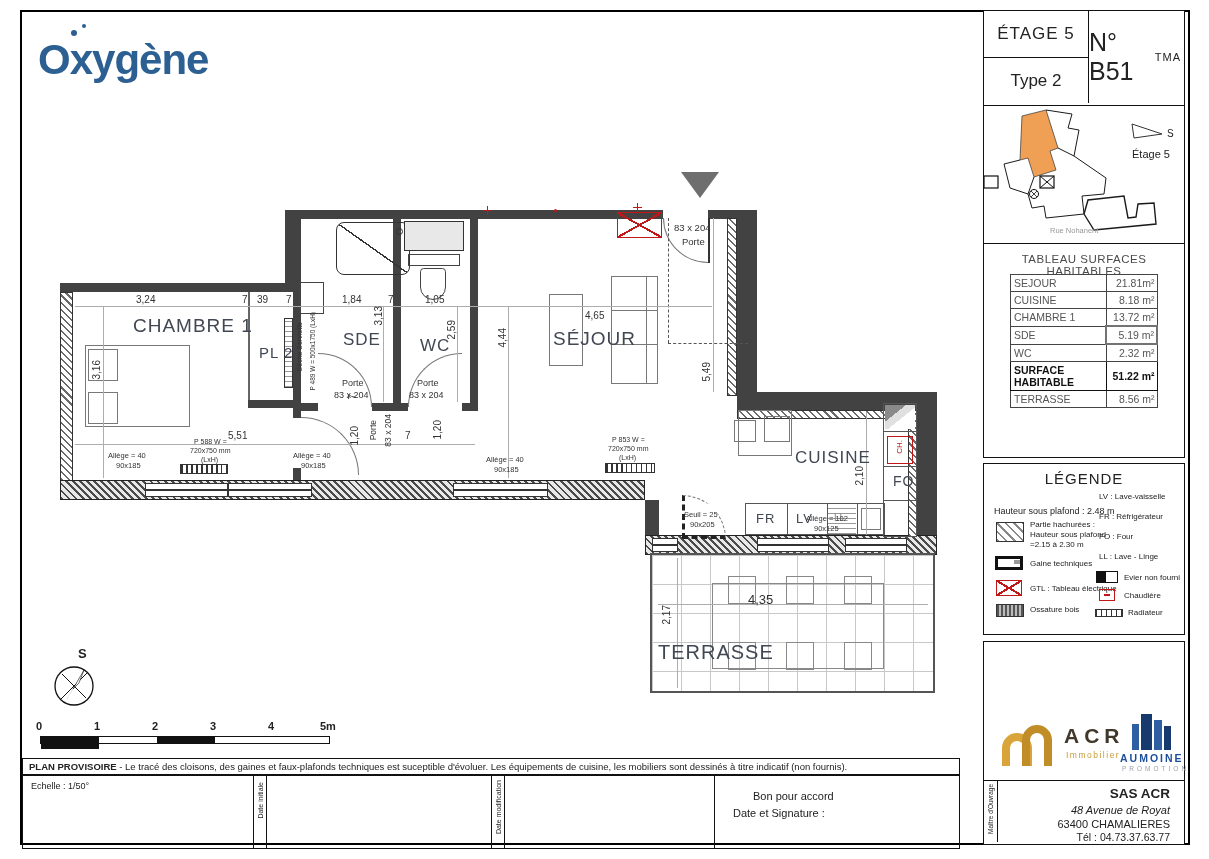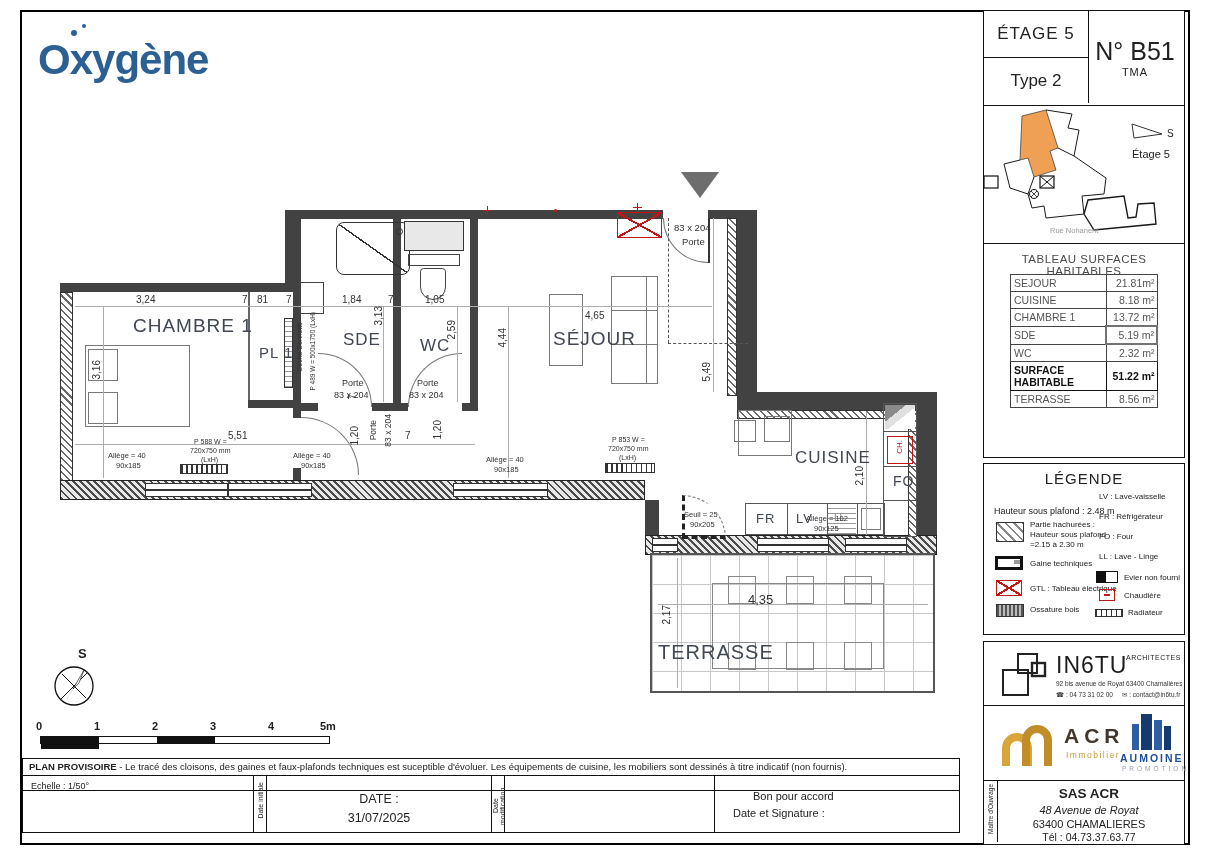--- a/index.html
+++ b/index.html
@@ -143,34 +143,34 @@
 <div class="a hl" style="left:103px;top:306px;width:1px;height:172px;"></div>
 <div class="a hl" style="left:383px;top:306px;width:1px;height:96px;"></div>
 <div class="a hl" style="left:457px;top:306px;width:1px;height:96px;"></div>
 <div class="a hl" style="left:508px;top:306px;width:1px;height:172px;"></div>
 <div class="a hl" style="left:713px;top:218px;width:1px;height:174px;"></div>
 <div class="a hl" style="left:866px;top:412px;width:1px;height:123px;"></div>
 <div class="a hl" style="left:658px;top:604px;width:270px;height:1px;"></div>
 <div class="a hl" style="left:677px;top:558px;width:1px;height:130px;"></div>
 
 <span class="a room" style="left:133px;top:315px;">CHAMBRE 1</span>
-<span class="a room" style="left:259px;top:344px;font-size:15px;">PL 1</span>
+<span class="a room" style="left:259px;top:344px;font-size:15px;">PL 2</span>
 <span class="a room" style="left:343px;top:330px;font-size:17px;">SDE</span>
 <span class="a room" style="left:420px;top:336px;font-size:17px;">WC</span>
 <span class="a room" style="left:553px;top:328px;">SÉJOUR</span>
 <span class="a room" style="left:795px;top:448px;font-size:17px;">CUISINE</span>
 <span class="a room" style="left:658px;top:641px;font-size:20px;">TERRASSE</span>
 <span class="a room" style="left:893px;top:473px;font-size:14px;">FO</span>
 <span class="a room" style="left:756px;top:511px;font-size:13px;">FR</span>
 <span class="a room" style="left:796px;top:511px;font-size:13px;">LV</span>
 <span class="a" style="left:834px;top:512px;font-size:10px;color:#888;">LL</span>
 
 <span class="a dim" style="left:136px;top:294px;">3,24</span>
 <span class="a dim" style="left:242px;top:294px;">7</span>
-<span class="a dim" style="left:257px;top:294px;">81</span>
+<span class="a dim" style="left:257px;top:294px;">39</span>
 <span class="a dim" style="left:286px;top:294px;">7</span>
 <span class="a dim" style="left:342px;top:294px;">1,84</span>
 <span class="a dim" style="left:388px;top:294px;">7</span>
 <span class="a dim" style="left:425px;top:294px;">1,05</span>
 <span class="a dim" style="left:585px;top:290px;margin-top:20px;">4,65</span>
 <span class="a dim" style="left:228px;top:430px;">5,51</span>
 <span class="a dim" style="left:748px;top:592px;font-size:13px;">4,35</span>
 <span class="a dim" style="left:405px;top:430px;">7</span>
 
 <span class="a dim vtxt" style="left:91px;top:360px;">3,16</span>
@@ -225,52 +225,48 @@
 <div class="a" style="left:40px;top:736px;width:290px;height:8px;border:1.2px solid #111;box-sizing:border-box;font-size:0;">
   <span class="seg" style="width:58px;background:#111;"></span><span class="seg" style="width:58px;background:#fff;"></span><span class="seg" style="width:58px;background:#111;"></span><span class="seg" style="width:58px;background:#fff;"></span><span class="seg" style="width:58px;background:#111;"></span>
 </div>
 <span class="a" style="left:36px;top:720px;font-size:11px;font-weight:bold;">0</span>
 <span class="a" style="left:94px;top:720px;font-size:11px;font-weight:bold;">1</span>
 <span class="a" style="left:152px;top:720px;font-size:11px;font-weight:bold;">2</span>
 <span class="a" style="left:210px;top:720px;font-size:11px;font-weight:bold;">3</span>
 <span class="a" style="left:268px;top:720px;font-size:11px;font-weight:bold;">4</span>
 <span class="a" style="left:320px;top:720px;font-size:11px;font-weight:bold;">5m</span>
 
-<div class="a" style="left:22px;top:758px;width:938px;height:33px;border:1px solid #111;box-sizing:border-box;padding:2px 0 8px 6px;font-size:9.5px;white-space:nowrap;overflow:hidden;">
+<div class="a" style="left:22px;top:758px;width:938px;height:17px;border:1px solid #111;box-sizing:border-box;padding:2px 0 8px 6px;font-size:9.5px;white-space:nowrap;overflow:hidden;">
   <span style="font-weight:bold;">PLAN PROVISOIRE</span><span> - Le tracé des cloisons, des gaines et faux-plafonds techniques est suceptible d'évoluer. Les équipements de cuisine, les mobiliers sont dessinés à titre indicatif (non fournis).</span>
 </div>
-<div class="a" style="left:22px;top:775px;width:938px;height:58px;border:1px solid #111;box-sizing:border-box;">
+<div class="a" style="left:22px;top:775px;width:938px;height:74px;border:1px solid #111;box-sizing:border-box;">
   <div class="a" style="left:0;top:0;width:230px;height:100%;">
     <span class="a" style="left:8px;top:5px;font-size:9px;">Echelle : 1/50°</span>
   </div>
   <div class="a" style="left:230px;top:0;width:14px;height:100%;border-left:1px solid #111;border-right:1px solid #111;box-sizing:border-box;text-align:center;">
     <span class="vtxt" style="font-size:7px;margin-top:6px;display:inline-block;">Date initiale</span>
-  </div>
-  <div class="a" style="left:244px;top:0;width:224px;height:100%;text-align:center;font-size:12.5px;line-height:1.5;padding-top:14px;box-sizing:border-box;">
-    <span style="display:block;">DATE :</span>
-    <span style="display:block;">31/07/2025</span>
   </div>
   <div class="a" style="left:468px;top:0;width:14px;height:100%;border-left:1px solid #111;border-right:1px solid #111;box-sizing:border-box;text-align:center;">
     <span class="vtxt" style="font-size:7px;margin-top:4px;display:inline-block;">Date modification</span>
   </div>
   <div class="a" style="left:482px;top:0;width:210px;height:100%;border-right:1px solid #111;box-sizing:border-box;"></div>
   <div class="a" style="left:692px;top:0;width:246px;height:100%;padding:12px 0 0 18px;box-sizing:border-box;font-size:11px;line-height:1.5;">
     <span style="display:block;padding-left:20px;">Bon pour accord</span>
     <span style="display:block;">Date et Signature :</span>
   </div>
 </div>
 
 <div class="a box" style="left:983px;top:10px;width:200px;height:95px;">
   <div class="a" style="left:0;top:0;width:105px;height:47px;border-right:1px solid #111;border-bottom:1px solid #111;box-sizing:border-box;display:flex;align-items:center;justify-content:center;">
     <span style="font-size:17px;letter-spacing:1px;">ÉTAGE 5</span>
   </div>
   <div class="a" style="left:0;top:47px;width:105px;height:45px;border-right:1px solid #111;box-sizing:border-box;display:flex;align-items:center;justify-content:center;">
     <span style="font-size:17px;">Type 2</span>
   </div>
-  <div class="a" style="left:105px;top:0;width:92px;height:92px;display:flex;flex-direction:column;align-items:center;justify-content:center;">
+  <div class="a" style="left:105px;top:0;width:92px;height:92px;display:flex;flex-direction:row;align-items:center;justify-content:center;">
     <span style="font-size:25px;">N° B51</span>
     <span style="font-size:11px;letter-spacing:1px;">TMA</span>
   </div>
 </div>
 
 <div class="a box" style="left:983px;top:105px;width:200px;height:138px;">
   <svg width="197" height="134" viewBox="0 0 197 134">
     <polygon points="38,10 62,4 74,42 66,45 72,64 50,71 44,52 36,54" fill="#f0a055" stroke="#444" stroke-width="0.8"></polygon>
     <path d="M62,4 L88,8 L84,22 L95,24 L90,50 L74,42" fill="none" stroke="#1a1a1a" stroke-width="1"></path>
     <path d="M36,54 L20,58 L26,82 L44,88 L50,71" fill="none" stroke="#1a1a1a" stroke-width="1"></path>
@@ -348,32 +344,20 @@
   <span class="a legtxt" style="left:140px;top:109px;">Evier non fourni</span>
   <div class="a" style="left:115px;top:125px;width:16px;height:12px;border:1.2px solid #c11717;box-sizing:border-box;"></div>
   <div class="a" style="left:120px;top:130px;width:6px;height:2px;background:#c11717;"></div>
   <span class="a legtxt" style="left:140px;top:127px;">Chaudière</span>
   <div class="a stripes-h" style="left:111px;top:145px;width:28px;height:8px;"></div>
   <span class="a legtxt" style="left:144px;top:144px;">Radiateur</span>
 </div>
 
 <div class="a box" style="left:983px;top:641px;width:200px;height:202px;">
 
-  <div class="a" style="left:0;top:0;width:100%;height:64px;border-bottom:1px solid #111;box-sizing:border-box;">
-    <svg class="a" style="left:16px;top:8px;" width="52" height="48" viewBox="0 0 52 48">
-      <rect x="3" y="20" width="25" height="25" fill="none" stroke="#222" stroke-width="2"></rect>
-      <rect x="18" y="4" width="19" height="19" fill="none" stroke="#222" stroke-width="2"></rect>
-      <rect x="32" y="13" width="13" height="13" fill="none" stroke="#222" stroke-width="2.4"></rect>
-    </svg>
-    <span class="a" style="left:72px;top:10px;font-size:23px;color:#1d1d1d;letter-spacing:1px;">IN6TU</span>
-    <span class="a" style="left:142px;top:12px;font-size:7px;letter-spacing:0.5px;">ARCHITECTES</span>
-    <span class="a" style="left:72px;top:38px;font-size:6.5px;color:#333;white-space:nowrap;">92 bis avenue de Royat 63400 Chamalières</span>
-    <span class="a" style="left:72px;top:49px;font-size:6.5px;color:#333;">☎ : 04 73 31 02 00</span>
-    <span class="a" style="left:138px;top:49px;font-size:6.5px;color:#333;">✉ : contact@in6tu.fr</span>
-  </div>
 
   <div class="a" style="left:0;top:64px;width:100%;height:75px;border-bottom:1px solid #111;box-sizing:border-box;">
     <svg class="a" style="left:14px;top:12px;" width="58" height="50" viewBox="0 0 58 50">
       <path d="M8,48 V30 A11 11 0 0 1 30,30 V48" fill="none" stroke="#d9a43a" stroke-width="8"></path>
       <path d="M28,48 V22 A11 11 0 0 1 50,22 V48" fill="none" stroke="#c08d28" stroke-width="8"></path>
     </svg>
     <span class="a" style="left:80px;top:18px;font-size:21px;font-weight:bold;color:#41372b;letter-spacing:5px;">ACR</span>
     <span class="a" style="left:82px;top:44px;font-size:8.5px;color:#c79b35;letter-spacing:1.5px;">Immobilier</span>
     <svg class="a" style="left:146px;top:6px;" width="46" height="38" viewBox="0 0 46 38">
       <rect x="2" y="12" width="7" height="26" fill="#2e5fa3"></rect>
@@ -382,20 +366,20 @@
       <rect x="34" y="14" width="7" height="24" fill="#16396e"></rect>
     </svg>
     <span class="a" style="left:136px;top:46px;font-size:10.5px;font-weight:bold;color:#1d4e9b;letter-spacing:2px;">AUMOINE</span>
     <span class="a" style="left:138px;top:59px;font-size:6.5px;color:#9aa0a8;letter-spacing:3px;">PROMOTION</span>
   </div>
 
   <div class="a" style="left:0;top:139px;width:100%;height:61px;">
     <div class="a" style="left:0;top:0;width:14px;height:100%;border-right:1px solid #111;box-sizing:border-box;text-align:center;">
       <span class="vtxt" style="font-size:6.5px;margin-top:3px;display:inline-block;">Maître d'Ouvrage</span>
     </div>
-    <div class="a" style="left:14px;top:4px;width:182px;text-align:center;line-height:1.3;">
+    <div class="a" style="left:4px;top:4px;width:182px;text-align:right;line-height:1.3;">
       <span style="display:block;font-size:13.5px;font-weight:bold;">SAS ACR</span>
       <span style="display:block;font-size:11px;font-style:italic;">48 Avenue de Royat</span>
       <span style="display:block;font-size:11px;">63400 CHAMALIERES</span>
       <span style="display:block;font-size:10.5px;">Tél : 04.73.37.63.77</span>
     </div>
   </div>
 </div>
 
 </body></html>

